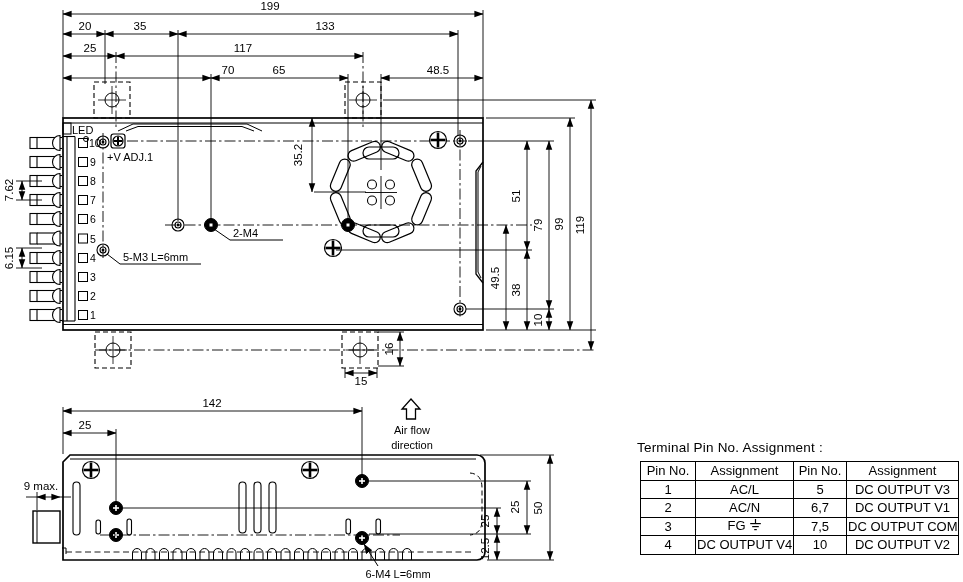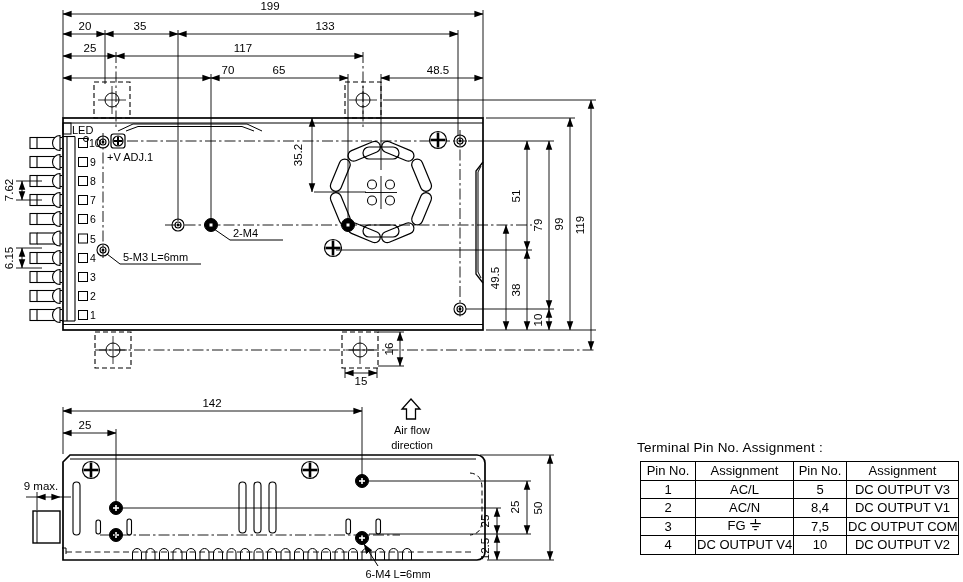--- a/index.html
+++ b/index.html
@@ -480,21 +480,21 @@
     </tr>
     <tr>
       <td>1</td>
       <td>AC/L</td>
       <td>5</td>
       <td>DC OUTPUT V3</td>
     </tr>
     <tr>
       <td>2</td>
       <td>AC/N</td>
-      <td>8,4</td>
+      <td>6,7</td>
       <td>DC OUTPUT V1</td>
     </tr>
     <tr>
       <td>3</td>
       <td>
         <span>FG</span><span class="ground-icon"><svg width="13" height="12" viewBox="0 0 13 12">
                   <g stroke="#000" stroke-width="1.2" fill="none">
                     <line x1="6.5" y1="0" x2="6.5" y2="4.6"></line>
                     <line x1="1.2" y1="4.6" x2="11.8" y2="4.6"></line>
                     <line x1="3.2" y1="7.6" x2="9.8" y2="7.6"></line>

